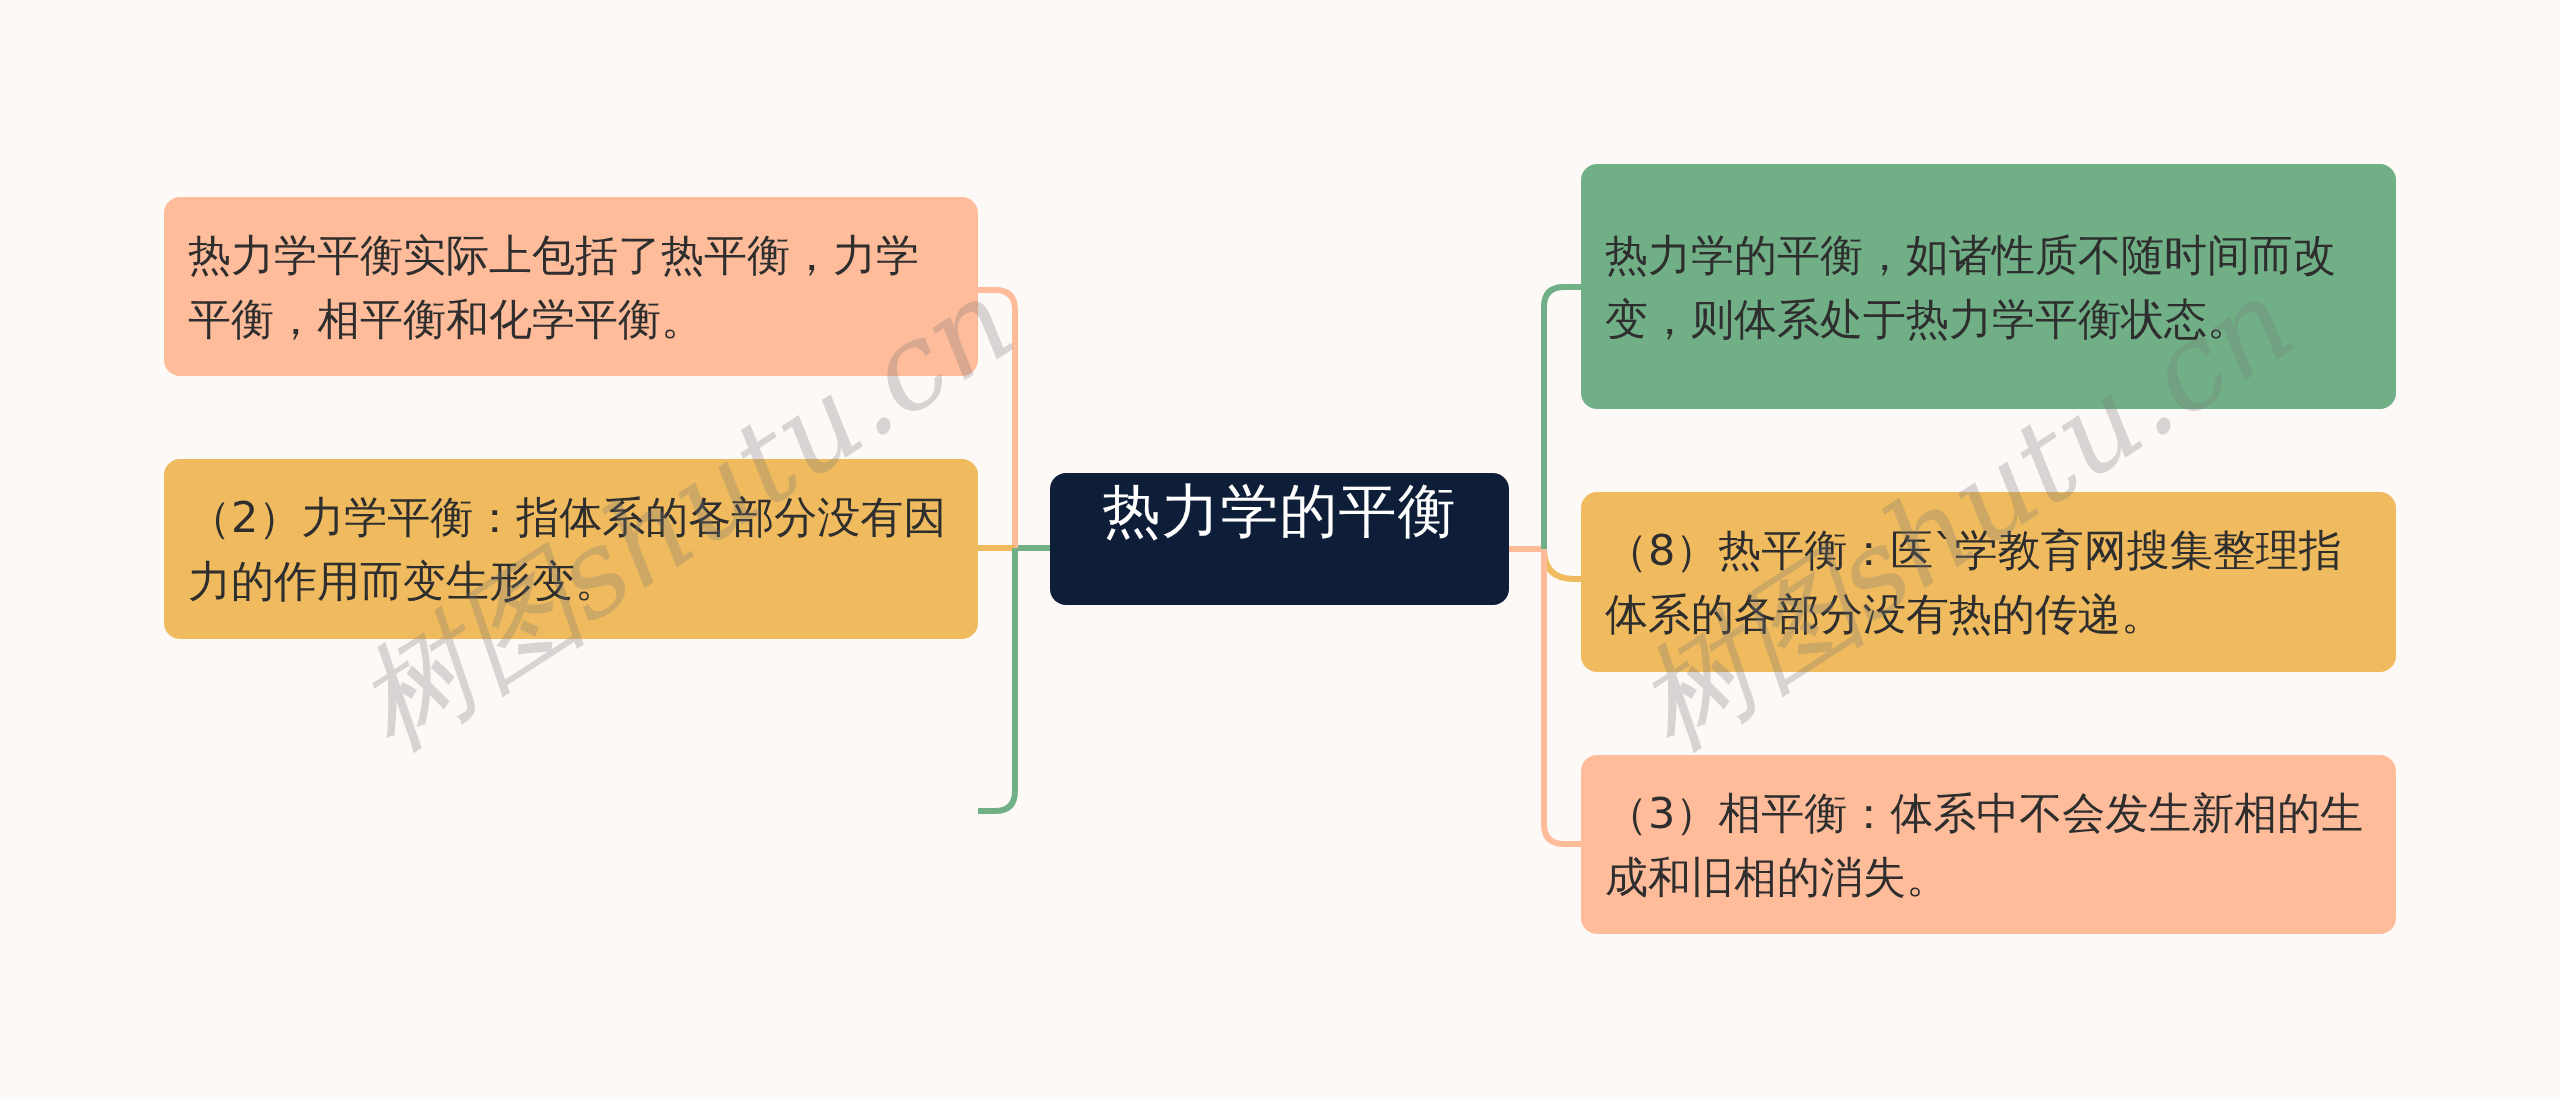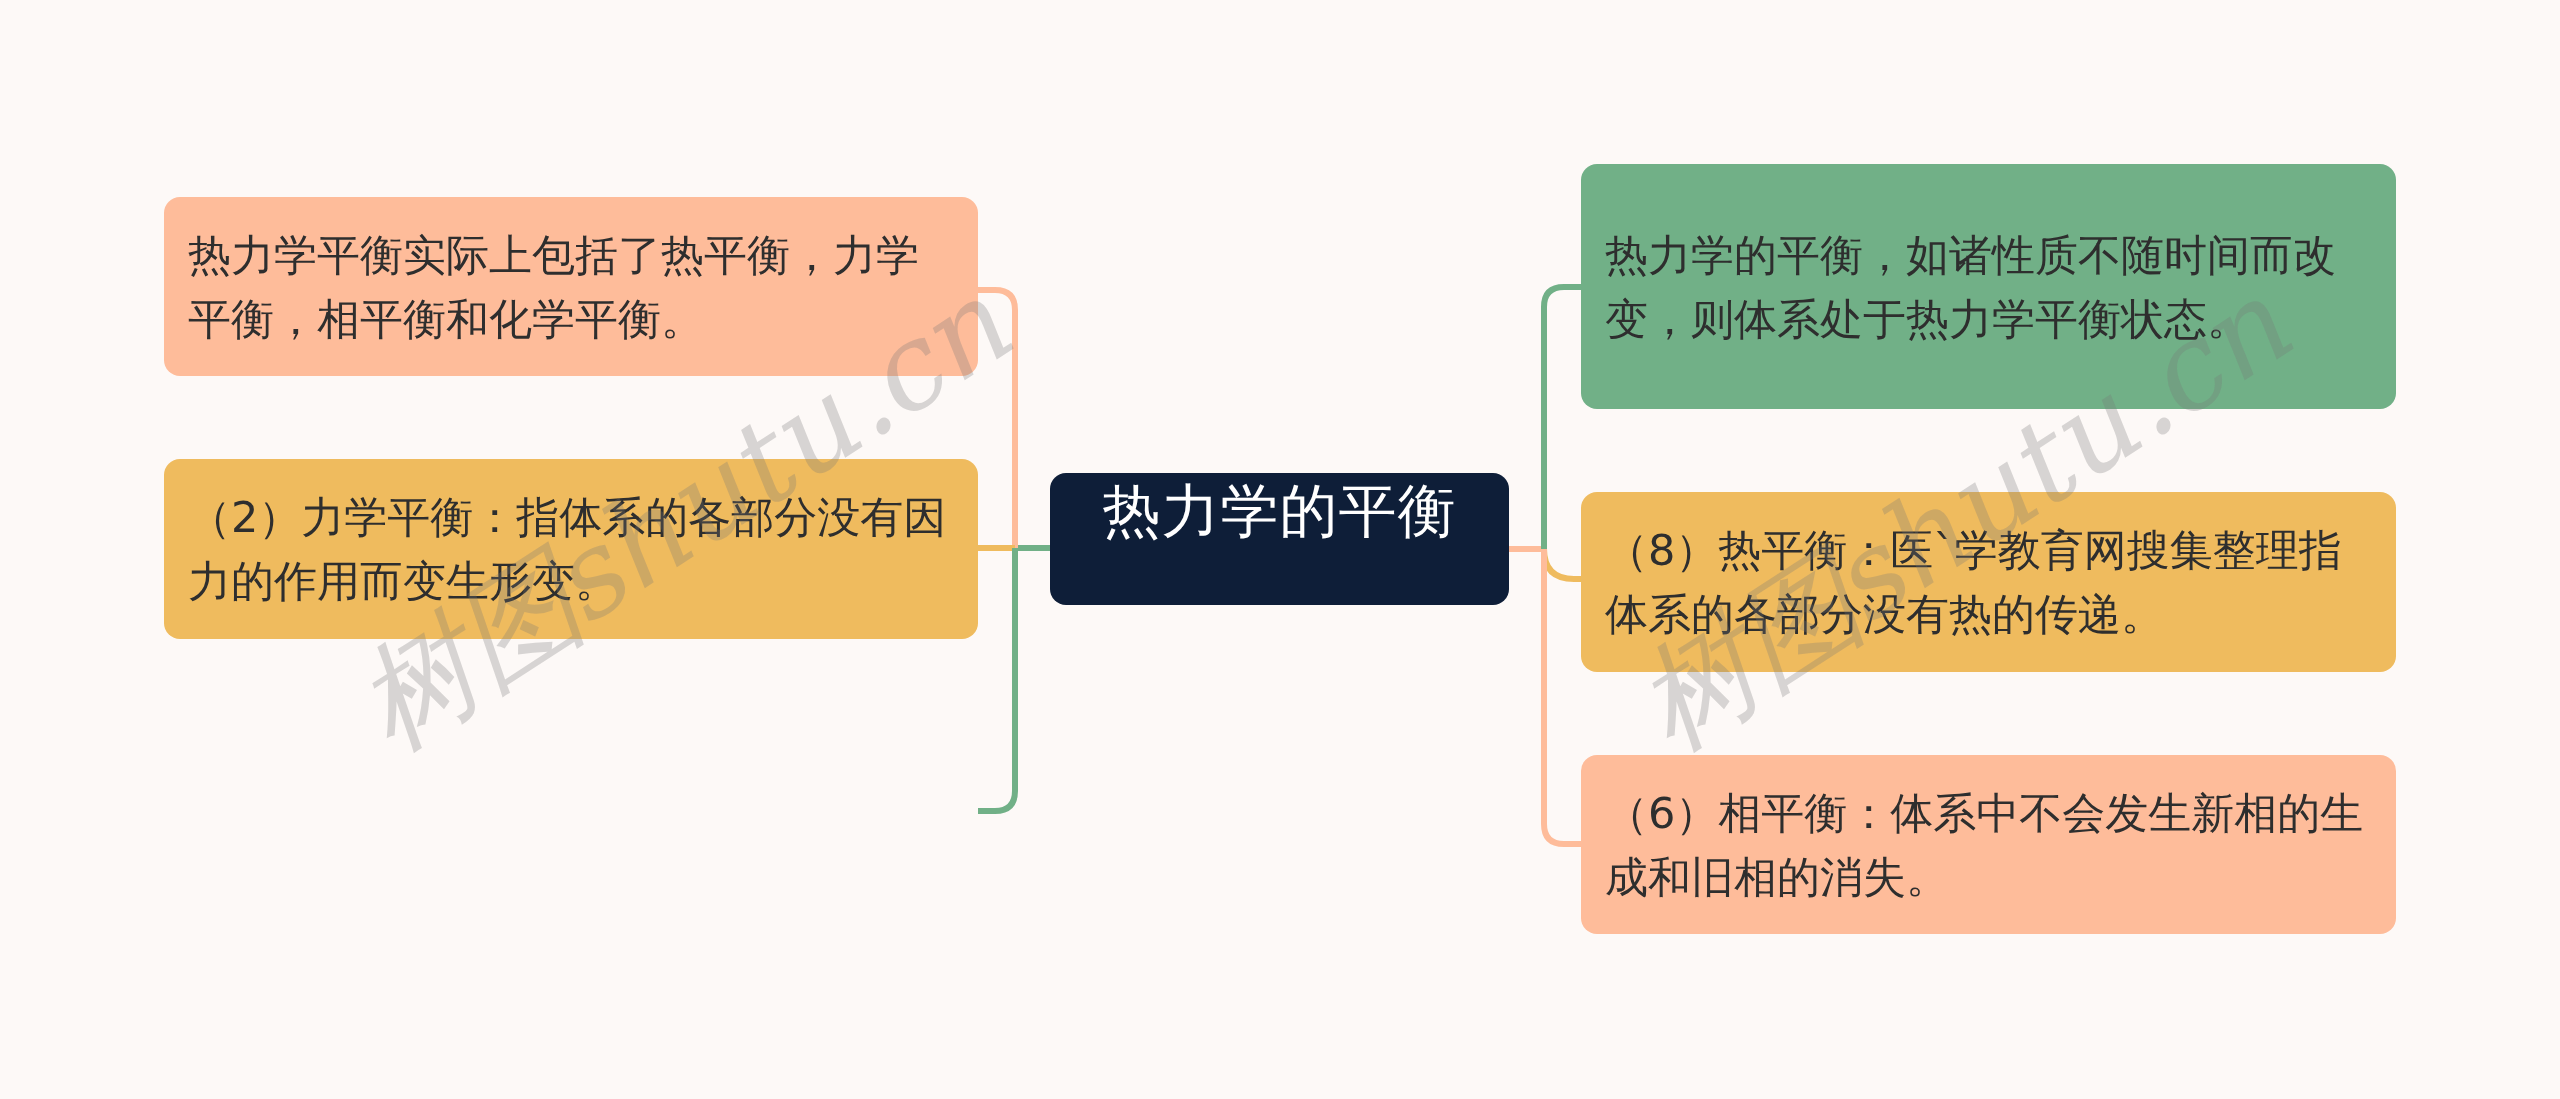--- a/index.html
+++ b/index.html
@@ -113,19 +113,19 @@
 
   <div class="node green" style="left:1581px; top:164px; width:815px; height:245px;">
     <span class="text">热力学的平衡，如诸性质不随时间而改变，则体系处于热力学平衡状态。</span>
   </div>
 
   <div class="node gold" style="left:1581px; top:492px; width:815px; height:180px;">
     <span class="text">（8）热平衡：医`学教育网搜集整理指体系的各部分没有热的传递。</span>
   </div>
 
   <div class="node salmon" style="left:1581px; top:755px; width:815px; height:179px;">
-    <span class="text">（6）相平衡：体系中不会发生新相的生成和旧相的消失。</span>
+    <span class="text">（3）相平衡：体系中不会发生新相的生成和旧相的消失。</span>
   </div>
 
   <div class="watermark" style="left:370px; top:640px;">树图shutu.cn</div>
   <div class="watermark" style="left:1650px; top:640px;">树图shutu.cn</div>
 
 </div>
 
 </body></html>

